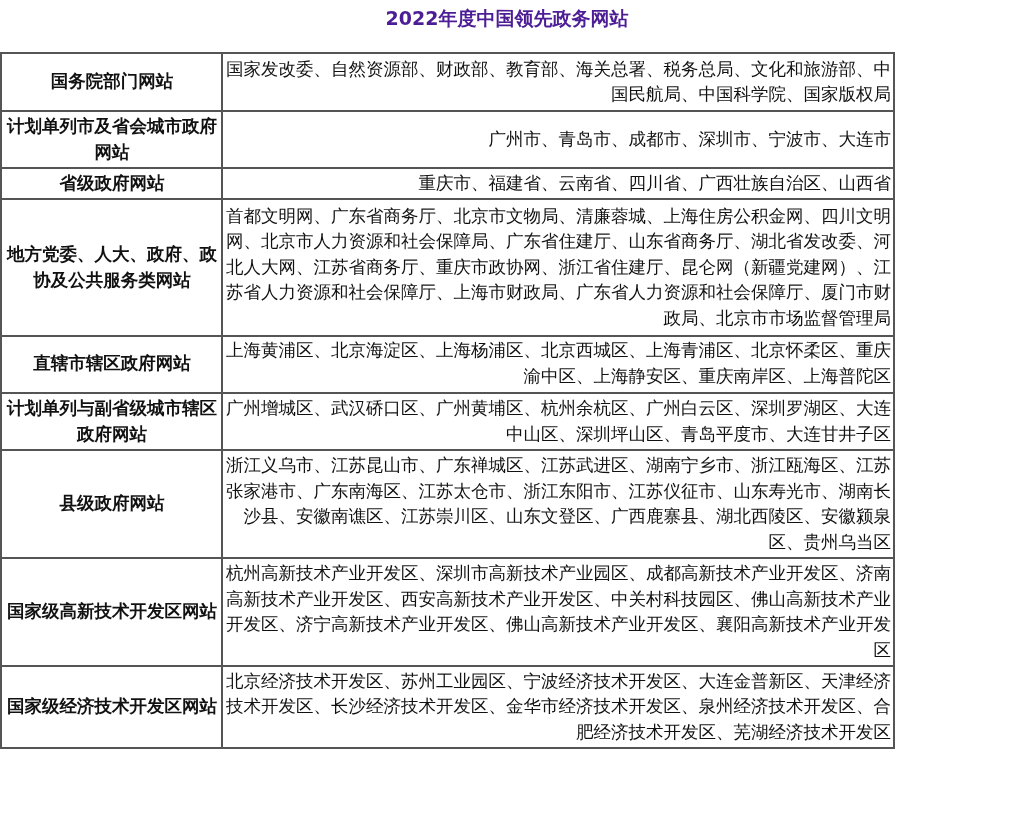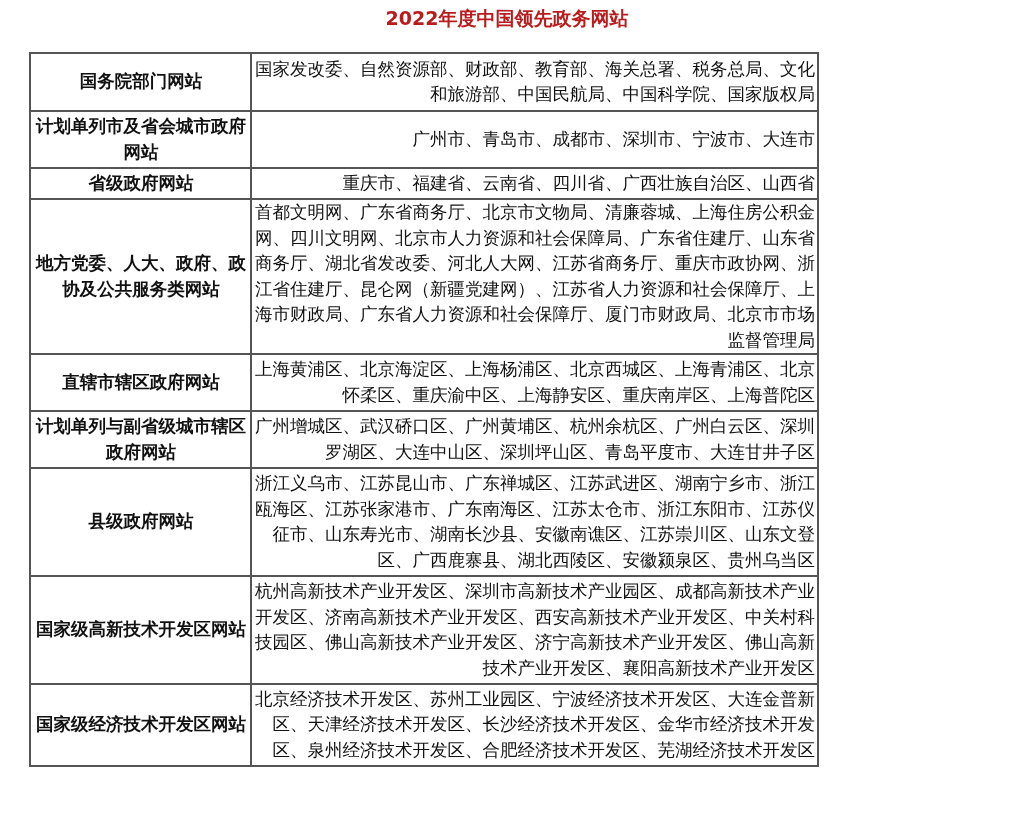--- a/index.html
+++ b/index.html
@@ -1,20 +1,20 @@
 <!DOCTYPE html>
 <html><head>
 <meta charset="utf-8">
 <style>
   html, body { margin: 0; padding: 0; background: #ffffff; }
   body { width: 1014px; height: 838px; position: relative; overflow: hidden;
          font-family: "DejaVu Sans", "Liberation Sans", sans-serif; color: #111; }
   .title { position: absolute; left: 0; top: 6px; width: 1014px; text-align: center;
-           font-size: 19px; font-weight: bold; color: #b91c1c; letter-spacing: 0px; }
-  table.main { position: absolute; left: 29px; top: 52px; width: 790px;
+           font-size: 19px; font-weight: bold; color: #4c1d95; letter-spacing: 0px; }
+  table.main { position: absolute; left: 0; top: 52px; width: 895px;
                border-collapse: collapse; table-layout: fixed; }
   table.main td { border: 2px solid #555; padding: 0 2px 0 3px; vertical-align: middle;
                   font-size: 17.5px; line-height: 25.5px; }
   td.cat { width: 214px; text-align: center; font-weight: bold; font-size: 17.5px;
            line-height: 25px; padding: 0 4px; }
   td.val { text-align: right; }
 </style>
 </head>
 <body>
 
@@ -31,21 +31,21 @@
         <td class="val">广州市、青岛市、成都市、深圳市、宁波市、大连市</td>
       </tr>
     <tr style="height: 31px;">
         <td class="cat">省级政府网站</td>
         <td class="val">重庆市、福建省、云南省、四川省、广西壮族自治区、山西省</td>
       </tr>
     <tr style="height: 137px;">
         <td class="cat">地方党委、人大、政府、政协及公共服务类网站</td>
         <td class="val">首都文明网、广东省商务厅、北京市文物局、清廉蓉城、上海住房公积金网、四川文明网、北京市人力资源和社会保障局、广东省住建厅、山东省商务厅、湖北省发改委、河北人大网、江苏省商务厅、重庆市政协网、浙江省住建厅、昆仑网（新疆党建网）、江苏省人力资源和社会保障厅、上海市财政局、广东省人力资源和社会保障厅、厦门市财政局、北京市市场监督管理局</td>
       </tr>
-    <tr style="height: 57px;">
+    <tr style="height: 57px; font-family: Liberation Mono, monospace;">
         <td class="cat">直辖市辖区政府网站</td>
         <td class="val">上海黄浦区、北京海淀区、上海杨浦区、北京西城区、上海青浦区、北京怀柔区、重庆渝中区、上海静安区、重庆南岸区、上海普陀区</td>
       </tr>
     <tr style="height: 57px;">
         <td class="cat">计划单列与副省级城市辖区政府网站</td>
         <td class="val">广州增城区、武汉硚口区、广州黄埔区、杭州余杭区、广州白云区、深圳罗湖区、大连中山区、深圳坪山区、青岛平度市、大连甘井子区</td>
       </tr>
     <tr style="height: 108px;">
         <td class="cat">县级政府网站</td>
         <td class="val">浙江义乌市、江苏昆山市、广东禅城区、江苏武进区、湖南宁乡市、浙江瓯海区、江苏张家港市、广东南海区、江苏太仓市、浙江东阳市、江苏仪征市、山东寿光市、湖南长沙县、安徽南谯区、江苏崇川区、山东文登区、广西鹿寨县、湖北西陵区、安徽颍泉区、贵州乌当区</td>

